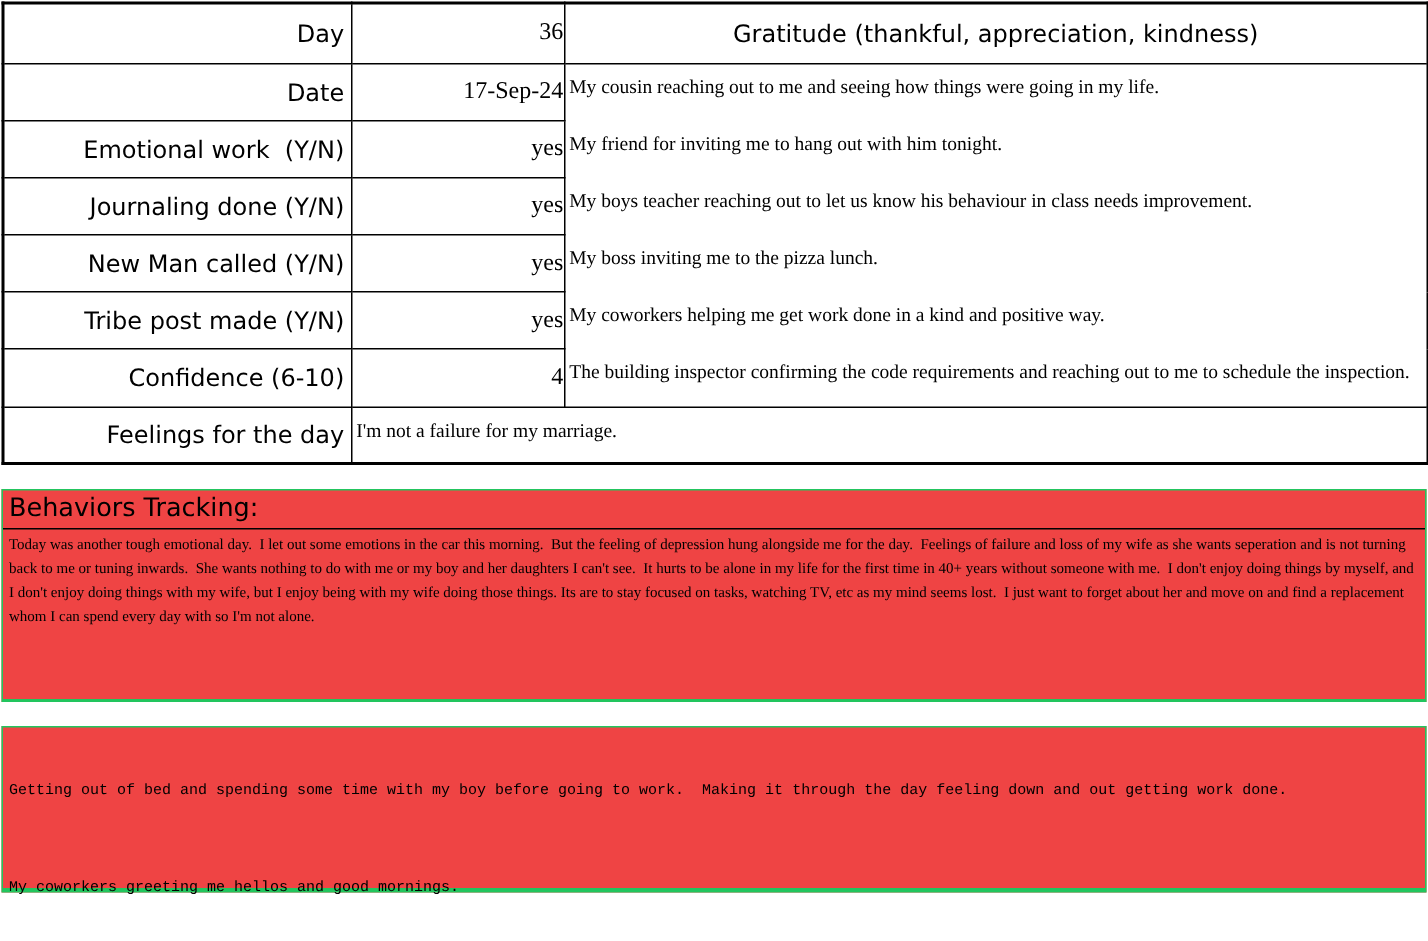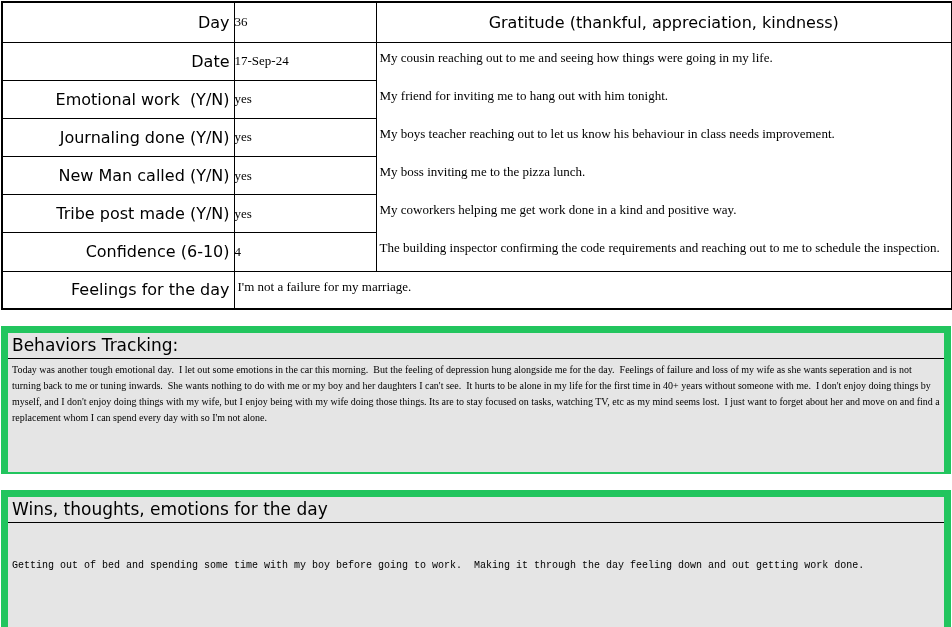--- a/index.html
+++ b/index.html
@@ -32,23 +32,23 @@
   tr.row-last { height: 38px; }
   td.label {
     text-align: right;
     vertical-align: middle;
     font-family: "DejaVu Sans", sans-serif;
     font-size: 16px;
     padding-right: 4px;
     white-space: pre;
   }
   td.value {
-    text-align: left;
+    text-align: right;
     vertical-align: middle;
-    font-size: 13px;
+    font-size: 16px;
   }
   td.grat-header {
     text-align: center;
     vertical-align: middle;
     font-family: "DejaVu Sans", sans-serif;
     font-size: 16px;
   }
   td.grat-body {
     vertical-align: top;
     padding: 0;
@@ -61,23 +61,23 @@
   }
   td.context-value {
     font-size: 13px;
     vertical-align: middle;
     padding: 0 4px 6px 3px;
   }
 
   
   .section {
     width: 950px;
-    border: 7px solid #22c55e;
+    border: 1px solid #22c55e;
     margin-top: 16px;
-    background: #e5e5e5;
+    background: #ef4444;
   }
   .section-header {
     font-family: "DejaVu Sans", sans-serif;
     font-size: 17px;
     padding: 2px 4px 3px 4px;
     border-bottom: 1px solid #000;
   }
   .section-body {
     font-size: 10px;
     line-height: 16px;
@@ -153,20 +153,20 @@
     </tr>
   </tbody>
     </table>
 
   <div class="section behaviors">
     <div class="section-header">Behaviors Tracking:</div>
     <div class="section-body">Today was another tough emotional day.  I let out some emotions in the car this morning.  But the feeling of depression hung alongside me for the day.  Feelings of failure and loss of my wife as she wants seperation and is not turning back to me or tuning inwards.  She wants nothing to do with me or my boy and her daughters I can't see.  It hurts to be alone in my life for the first time in 40+ years without someone with me.  I don't enjoy doing things by myself, and I don't enjoy doing things with my wife, but I enjoy being with my wife doing those things. Its are to stay focused on tasks, watching TV, etc as my mind seems lost.  I just want to forget about her and move on and find a replacement whom I can spend every day with so I'm not alone.</div>
   </div>
 
   <div class="section wins">
-    <div class="section-header">Wins, thoughts, emotions for the day</div>
     <div class="section-body">
       <div class="wins-entry">Getting out of bed and spending some time with my boy before going to work.  Making it through the day feeling down and out getting work done.</div>
+      <div class="wins-entry">My coworkers greeting me hellos and good mornings.</div>
       
     </div>
   </div>
 
 </div>
 
 </body></html>

